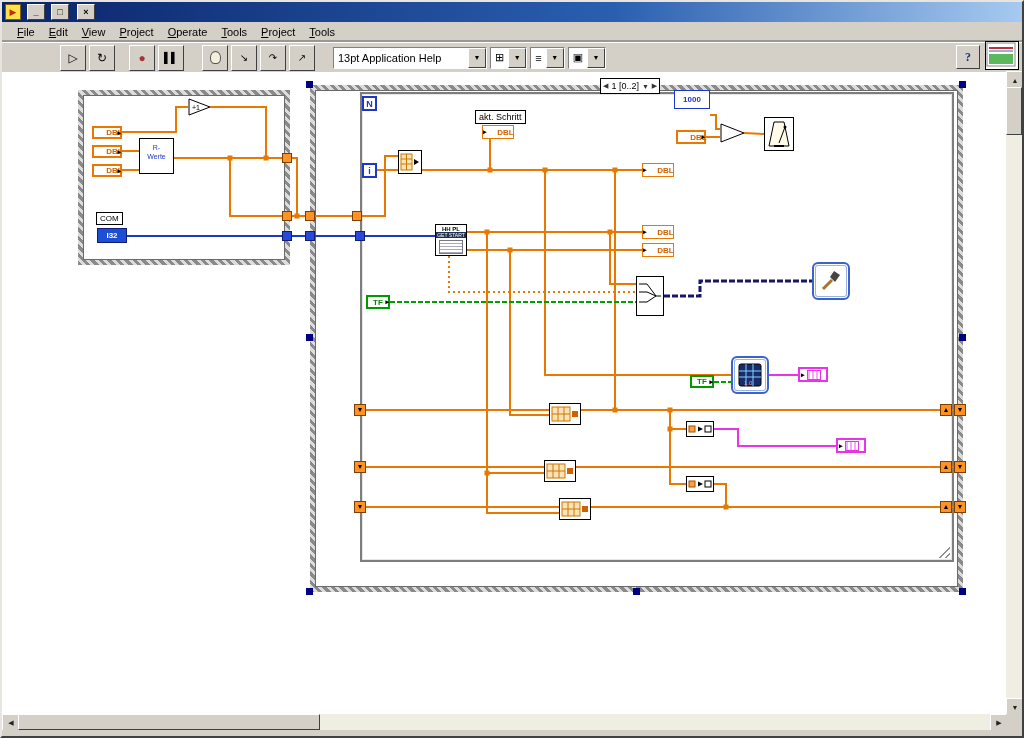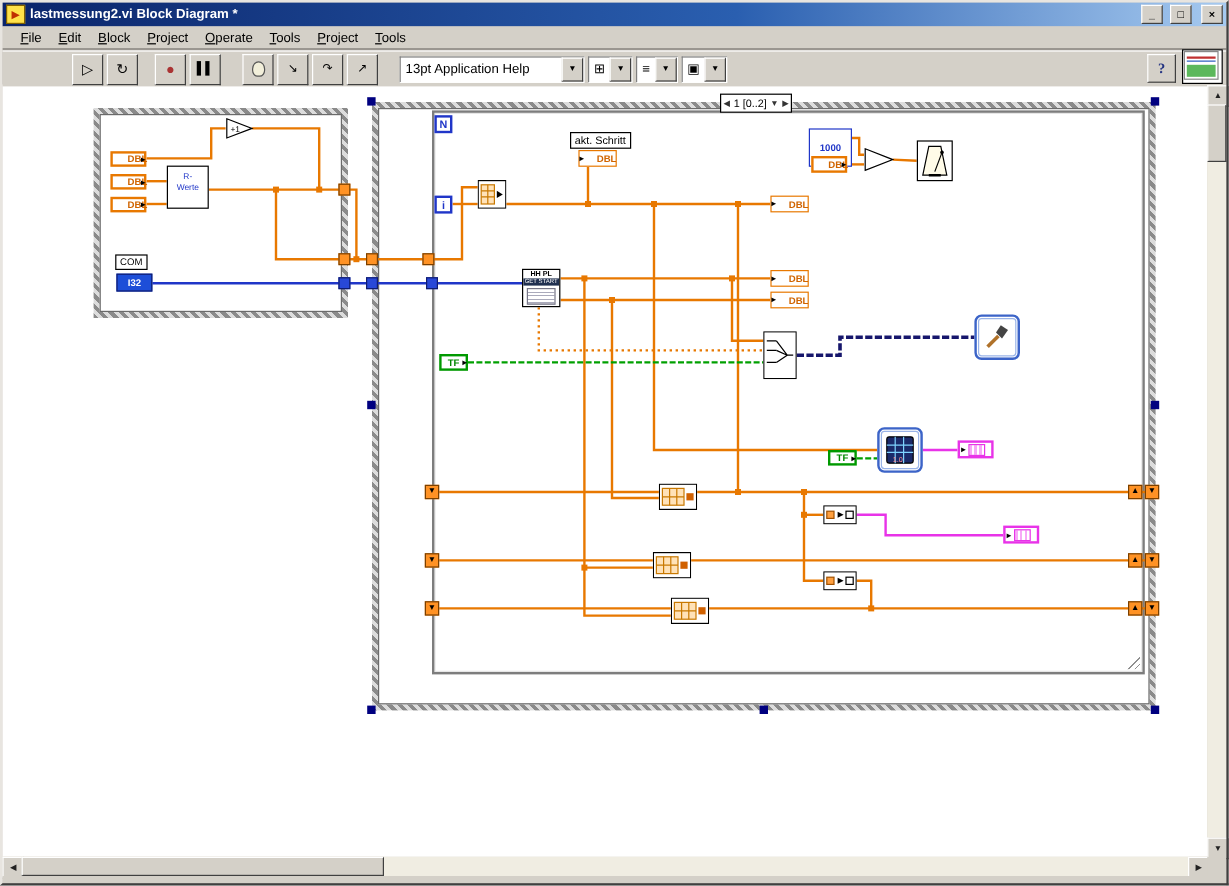--- a/index.html
+++ b/index.html
@@ -229,21 +229,21 @@
     <line x1="3" y1="9" x2="14" y2="9" stroke="#c87800"></line>
     <line x1="3" y1="14" x2="14" y2="14" stroke="#c87800"></line>
     <polygon points="16,9 21,12 16,15" fill="#000"></polygon>
   </svg>
 
   <div class="freelabel" style="left:475px;top:110px;"><span>akt. Schritt</span></div>
   <div class="t c-orange thin t-ind" style="left:482px;top:125px;width:32px;height:14px;">
       <span>DBL</span>
     </div>
 
-  <div class="t c-blue" style="left:674px;top:107px;width:36px;height:32px;align-items:center;">
+  <div class="t c-blue" style="left:674px;top:90px;width:36px;height:19px;align-items:center;">
       <span>1000</span>
     </div>
   <div class="t c-orange t-ctrl" style="left:676px;top:130px;width:30px;height:14px;">
       <span>DBL</span>
     </div>
   <svg class="gfx" style="left:720px;top:123px;" width="26" height="20">
     <polygon points="1,1 24,10 1,19" fill="#fff" stroke="#000"></polygon>
   </svg>
   <div class="node" style="left:764px;top:117px;width:30px;height:34px;display:flex;align-items:center;justify-content:center;">
     <svg width="28" height="30" viewBox="0 0 28 30">
@@ -364,30 +364,29 @@
   <div class="sr" style="left:354px;top:501px;"><span>▼</span></div>
   <div class="sr" style="left:940px;top:404px;"><span>▲</span></div>
   <div class="sr" style="left:940px;top:461px;"><span>▲</span></div>
   <div class="sr" style="left:940px;top:501px;"><span>▲</span></div>
   <div class="sr" style="left:954px;top:404px;"><span>▼</span></div>
   <div class="sr" style="left:954px;top:461px;"><span>▼</span></div>
   <div class="sr" style="left:954px;top:501px;"><span>▼</span></div>
 
   <div class="titlebar">
     <div class="tb-icon">▶</div>
-    <div class="tb-title">lastmessung2.vi Block Diagram *</div>
     <div class="wbtn">_</div>
     <div class="wbtn">□</div>
     <div class="wbtn" style="margin-left:4px;">×</div>
   </div>
 
   <div class="menubar">
     <span class="menu-item">File</span>
     <span class="menu-item">Edit</span>
-    <span class="menu-item">Block</span>
+    <span class="menu-item">View</span>
     <span class="menu-item">Project</span>
     <span class="menu-item">Operate</span>
     <span class="menu-item">Tools</span>
     <span class="menu-item">Project</span>
     <span class="menu-item">Tools</span>
   </div>
 
   <div class="toolbar">
     <div class="tbtn">▷</div>
     <div class="tbtn">↻</div>

